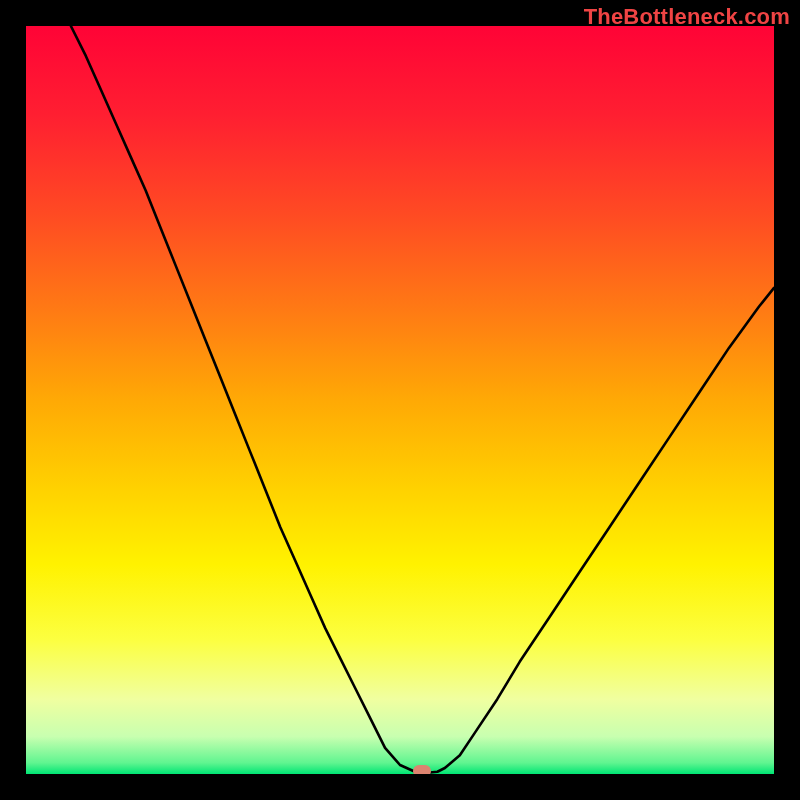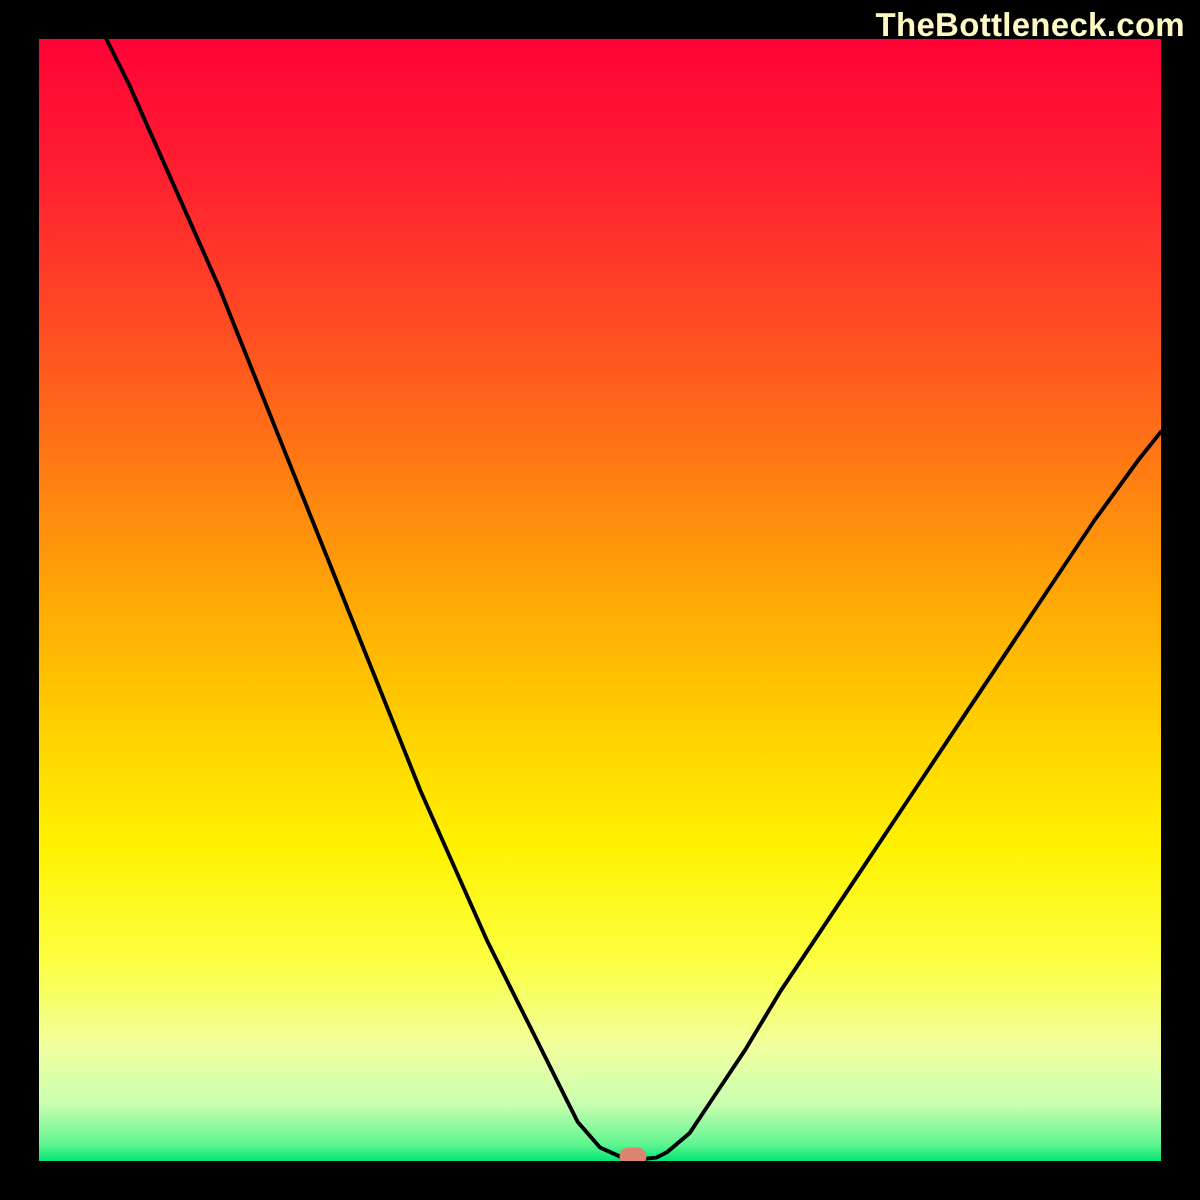--- a/index.html
+++ b/index.html
@@ -16,21 +16,21 @@
     left: 0;
     top: 0;
     width: 800px;
     height: 800px;
     background: #000;
   }
   .watermark {
     position: absolute;
     top: 4px;
     right: 10px;
-    color: #fef9c3;
+    color: #ef4444;
     font-size: 22px;
     font-weight: 600;
     letter-spacing: 0.2px;
     user-select: none;
   }
   .plot-wrap {
     position: absolute;
     left: 26px;
     top: 26px;
     width: 748px;

